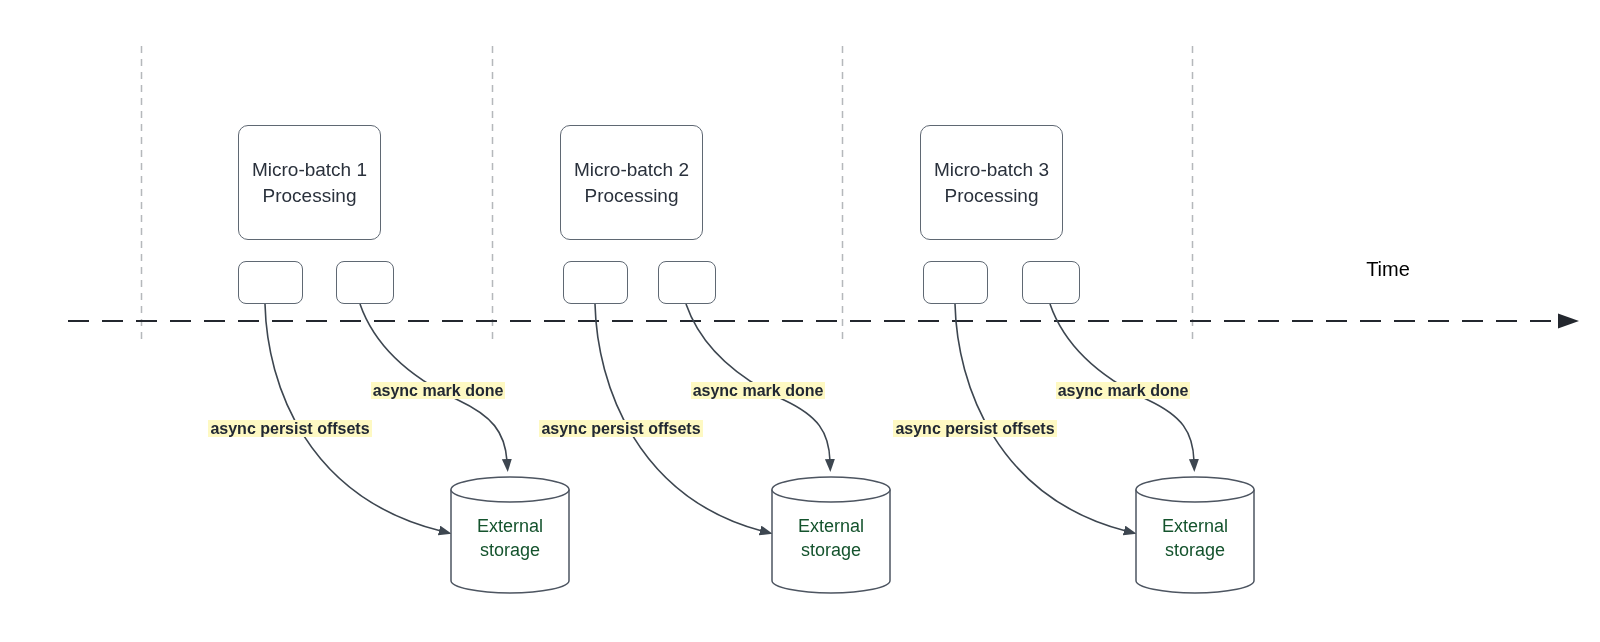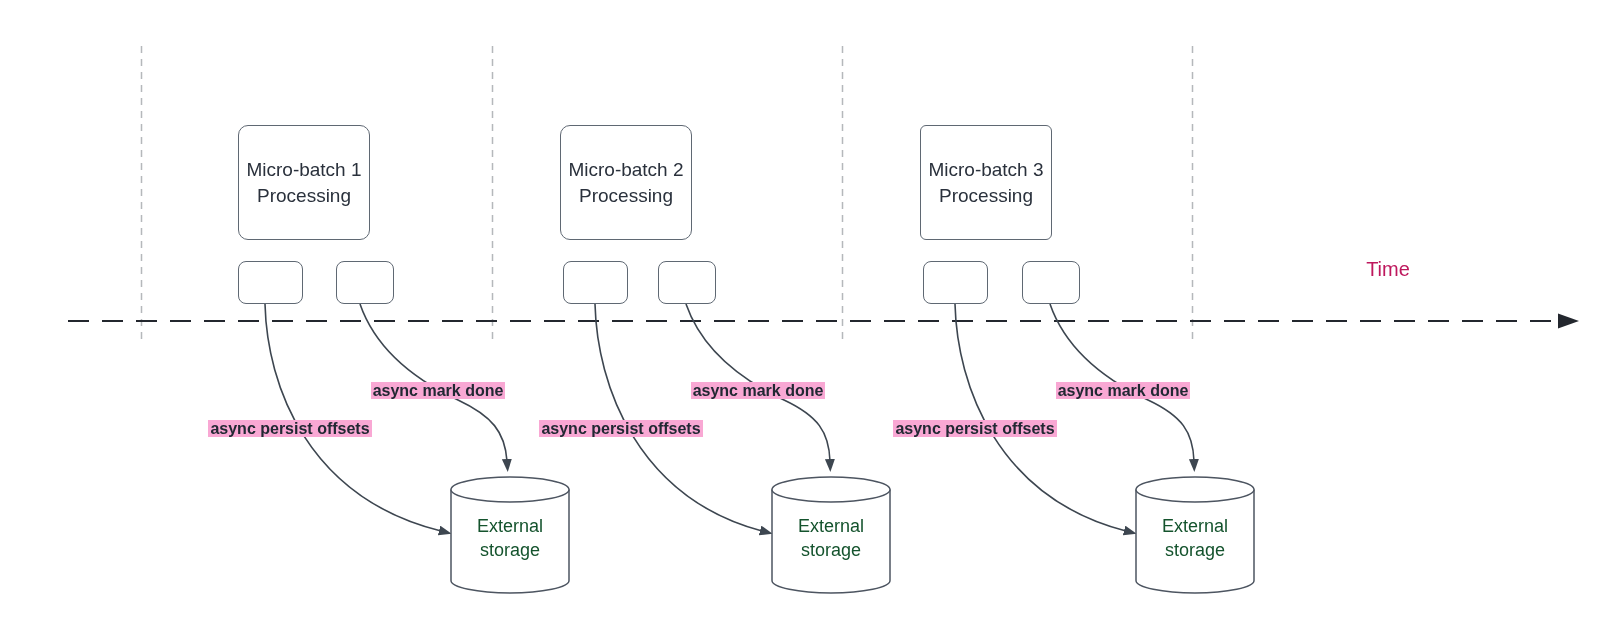--- a/index.html
+++ b/index.html
@@ -12,21 +12,21 @@
     color: #2a313c;
     overflow: hidden;
   }
   #shapes-svg {
     position: absolute;
     left: 0; top: 0;
     width: 1600px; height: 642px;
   }
   .proc-box {
     position: absolute;
-    width: 132px; height: 115px;
+    width: 143px; height: 115px;
     border: 1.4px solid #5f6873;
     border-radius: 10px;
     background: #ffffff;
     display: flex;
     align-items: center;
     justify-content: center;
     text-align: center;
     font-size: 19px;
     line-height: 26px;
     color: #2a313c;
@@ -42,38 +42,38 @@
   }
   .edge-label {
     position: absolute;
     text-align: center;
     font-size: 16px;
     font-weight: bold;
     color: #212833;
     line-height: 19px;
   }
   .edge-label span {
-    background: #f9a8d4;
+    background: #fef9c3;
     padding: 0 2px;
   }
   .storage-label {
     position: absolute;
     width: 118px;
     text-align: center;
     font-size: 18px;
     line-height: 24px;
     color: #14532d;
   }
   .time-label {
     position: absolute;
     left: 1338px; top: 258px;
     width: 100px;
     text-align: center;
     font-size: 20px;
-    color: #be185d;
+    color: #000000;
   }
 </style>
 </head>
 <body>
 
 <div id="canvas">
 
   <svg id="shapes-svg" viewBox="0 0 1600 642" xmlns="http://www.w3.org/2000/svg">
     <defs>
       <marker id="arrow" markerWidth="16" markerHeight="12" refX="2" refY="5" orient="auto" markerUnits="userSpaceOnUse">
@@ -137,21 +137,21 @@
   <div class="task-rect" style="left:563px; top:261px; width:65px;"></div>
   <div class="task-rect" style="left:658px; top:261px; width:58px;"></div>
   <div class="edge-label" style="left:531px; top:419px; width:180px;">
     <span>async persist offsets</span>
   </div>
   <div class="edge-label" style="left:683px; top:381px; width:150px;">
     <span>async mark done</span>
   </div>
   <div class="storage-label" style="left:772px; top:514px;">External storage</div>
 
-  <div class="proc-box" style="left:920px; top:125px;border-radius:6px;">
+  <div class="proc-box" style="left:920px; top:125px;">
     <span>Micro-batch 3 Processing</span>
   </div>
   <div class="task-rect" style="left:923px; top:261px; width:65px;"></div>
   <div class="task-rect" style="left:1022px; top:261px; width:58px;"></div>
   <div class="edge-label" style="left:885px; top:419px; width:180px;">
     <span>async persist offsets</span>
   </div>
   <div class="edge-label" style="left:1048px; top:381px; width:150px;">
     <span>async mark done</span>
   </div>

